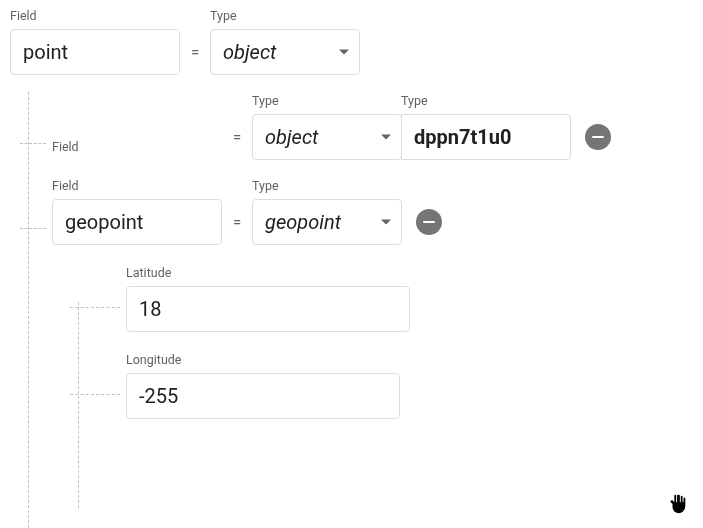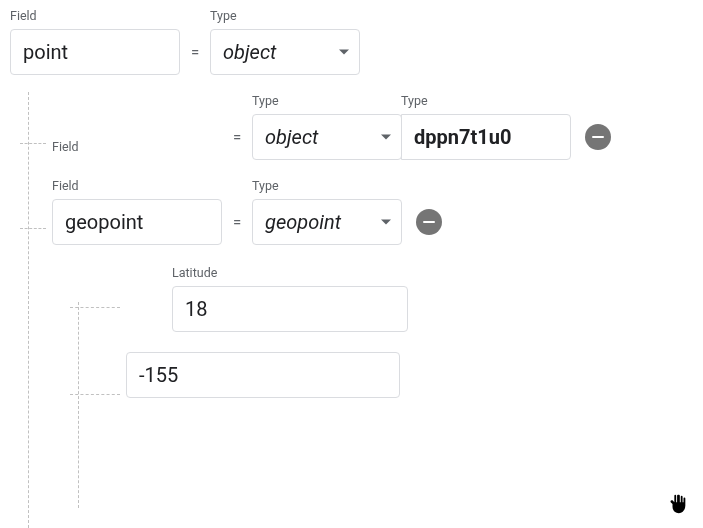--- a/index.html
+++ b/index.html
@@ -192,33 +192,34 @@
       </div>
     </div>
     <div class="del-btn">
         <div class="bar"></div>
       </div>
   </div>
 </div>
 
 <div class="sub-child">
   <div class="hconn2"></div>
-  <div class="col" style="width:236px;margin-left:46px;">
+  <div class="col" style="width:284px;">
     <span class="label">Latitude</span>
     <div class="input">
         <span>18</span>
       </div>
   </div>
 </div>
 
 <div class="sub-child">
   <div class="hconn2"></div>
   <div class="col" style="width:274px;">
+    <span class="label">Longitude</span>
     <div class="input">
-        <span>-155</span>
+        <span>-255</span>
       </div>
   </div>
 </div>
 
 <div class="hand">
   <svg width="22" height="22" viewBox="0 0 24 24">
       <path fill="#000" d="M13 2a1 1 0 0 1 1 1v7h1V4a1 1 0 1 1 2 0v6h1V6a1 1 0 1 1 2 0v8c0 4-3 8-7 8s-7-3-7-7v-3l-2-2a1.5 1.5 0 0 1 2-2l2 2V3a1 1 0 0 1 2 0v7h1V3a1 1 0 0 1 1-1z"></path>
     </svg>
 </div>
 

